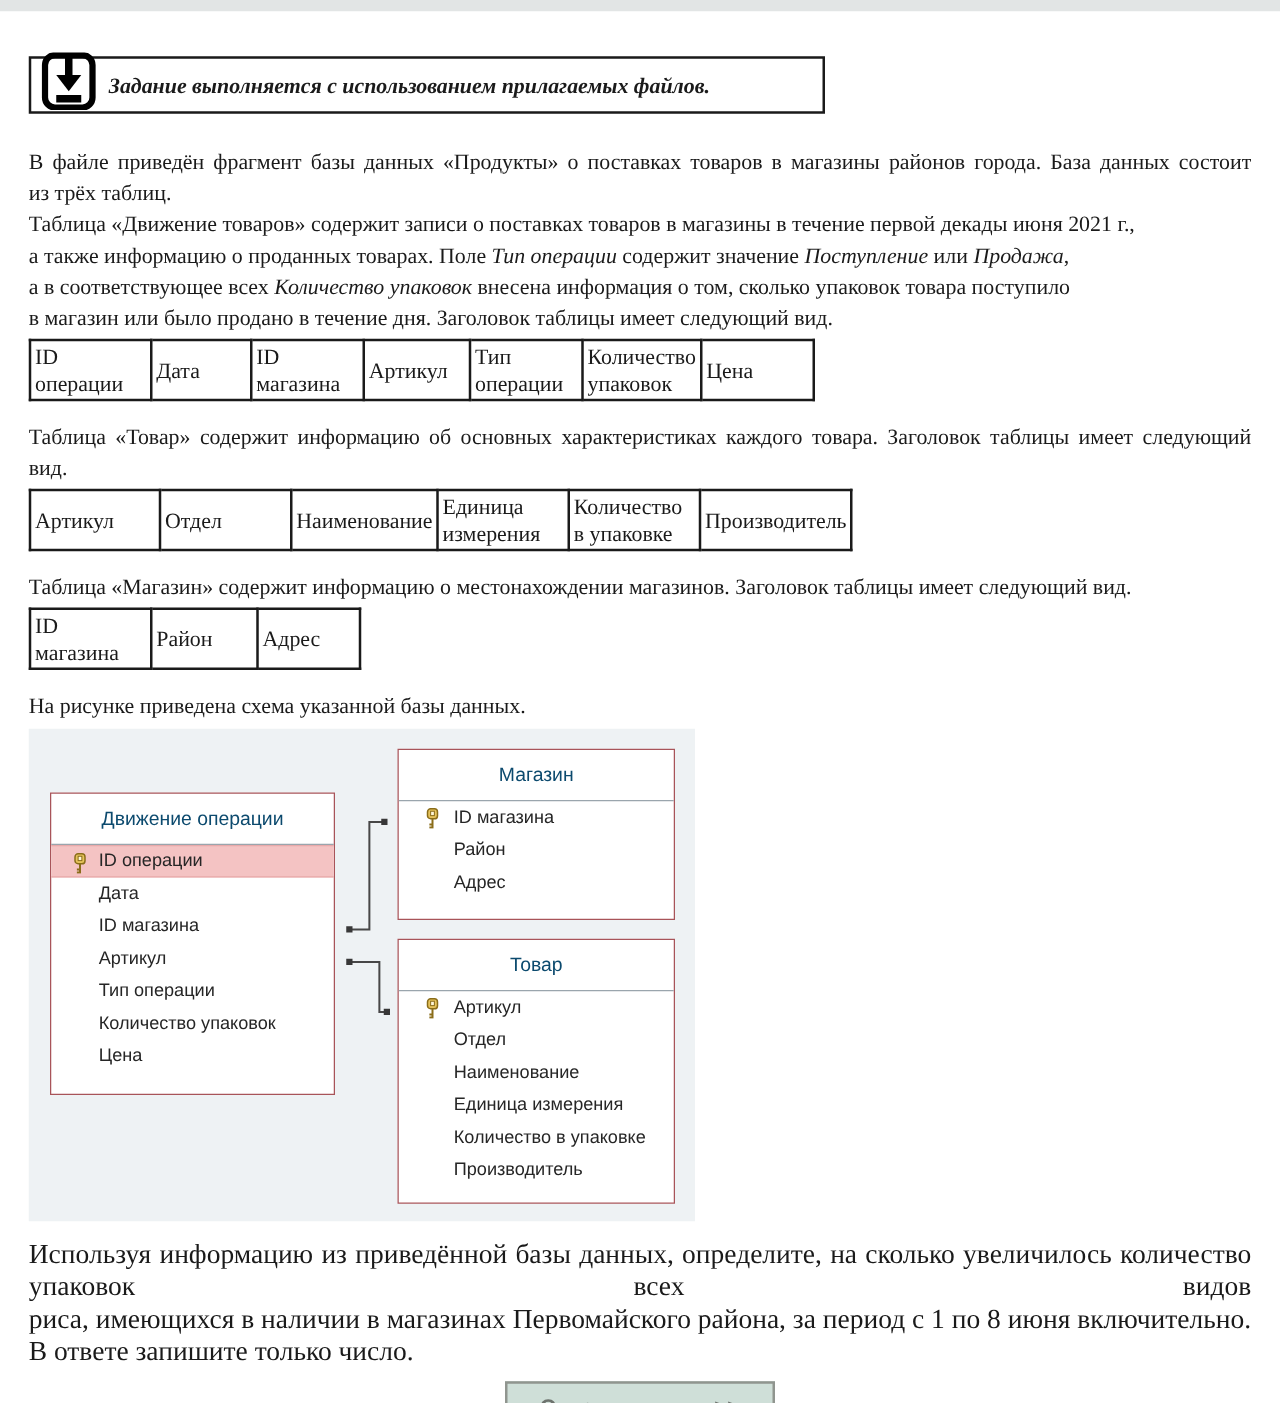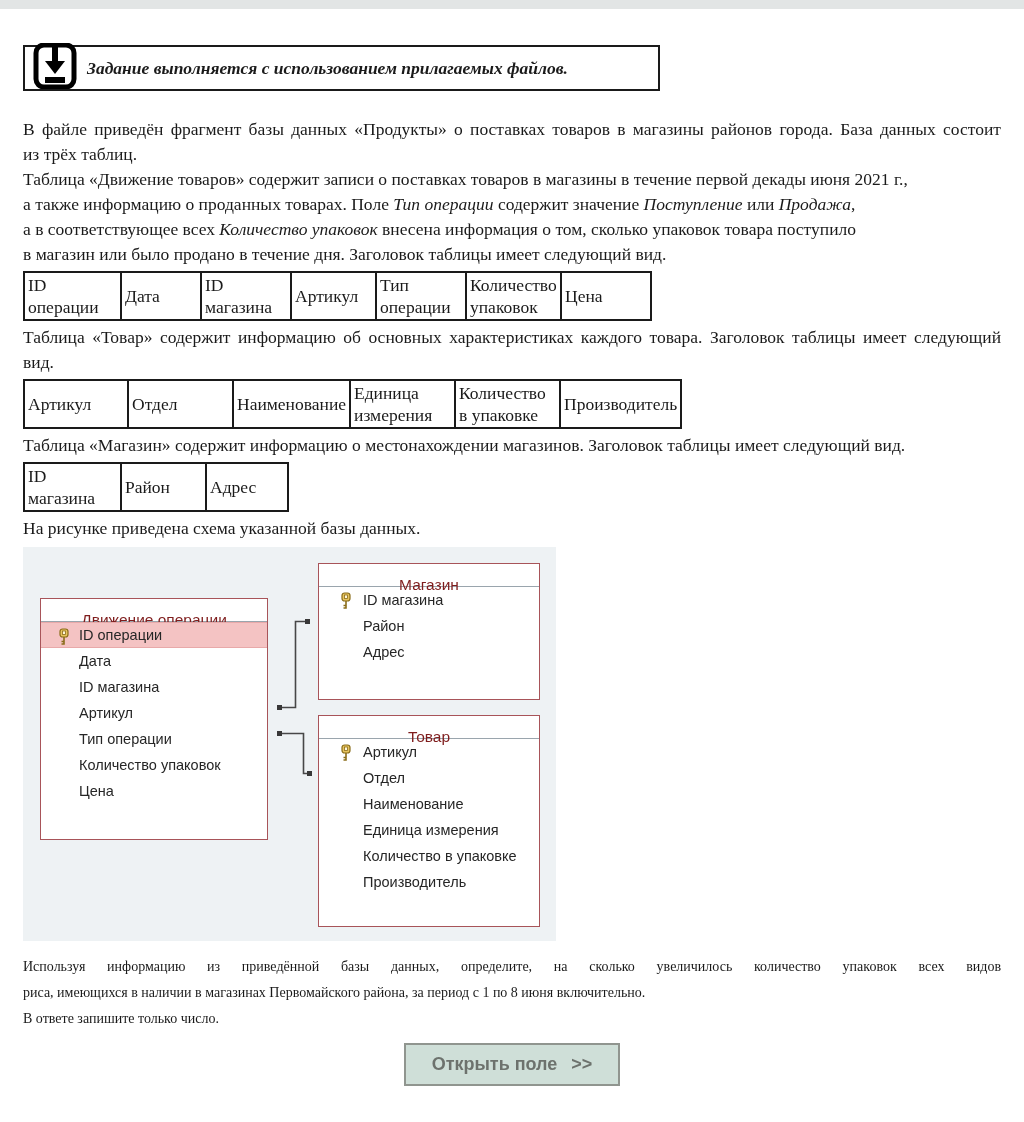--- a/index.html
+++ b/index.html
@@ -24,49 +24,49 @@
   .tline { min-height:25px; }
   .jfull { text-align:justify; text-align-last:justify; }
   .it { font-style:italic; }
 
   table.doc { border-collapse:collapse; table-layout:fixed; margin-top:4px; }
   table.doc th {
     border:2px solid #1a1a1a; font-weight:normal; text-align:left;
     vertical-align:middle; padding:1px 3px; font-size:17.5px; line-height:22px;
     overflow:hidden;
   }
-  .caption { margin-top:4px; font-size:17.5px; line-height:25px; }
+  .caption { margin-top:16px; font-size:17.5px; line-height:25px; }
 
   
   .schema {
     position:relative; margin-top:6px; width:533px; height:394px;
     background:#eef2f4;
   }
   .entity {
     position:absolute; background:#ffffff; border:1px solid #a85459;
     box-sizing:border-box; font-family:"Liberation Sans", sans-serif;
   }
   .ehead {
-    height:23px; line-height:41px; text-align:center; font-size:15.5px;
-    color:#7f1d1d; border-bottom:1px solid #9aa5ad; box-sizing:border-box;
+    height:41px; line-height:41px; text-align:center; font-size:15.5px;
+    color:#0c4a6e; border-bottom:1px solid #9aa5ad; box-sizing:border-box;
   }
   .erow {
     position:relative; height:26px; display:flex; align-items:center;
     padding-left:44px; font-size:14.5px; color:#262626; box-sizing:border-box;
   }
   .erow .kicon { position:absolute; left:20px; top:5px; }
   .entity-movement .erow { padding-left:38px; }
   .entity-movement .erow .kicon { left:16px; }
   .erow.hl { background:#f4c3c3; border-top:1px solid #e8a9a9; border-bottom:1px solid #e8a9a9; }
   .entity-movement { left:17px; top:51px; width:228px; height:242px; }
   .entity-shop     { left:295px; top:16px; width:222px; height:137px; }
   .entity-product  { left:295px; top:168px; width:222px; height:212px; }
   .rel-lines { position:absolute; left:0; top:0; pointer-events:none; }
 
-  .question { margin-top:13px; font-size:14px; line-height:26px; }
+  .question { margin-top:13px; font-size:22px; line-height:26px; }
 
   .btnrow { text-align:center; margin-top:11px; }
   .open-file-btn {
     display:inline-block; font-family:"Liberation Sans", sans-serif;
     font-weight:bold; font-size:18px; color:#6d726d;
     background:#cfdfd8; border:2px solid #90958f; padding:9px 26px; cursor:pointer;
   }
   .open-file-btn .arrows { margin-left:14px; }
 </style>
 </head>

